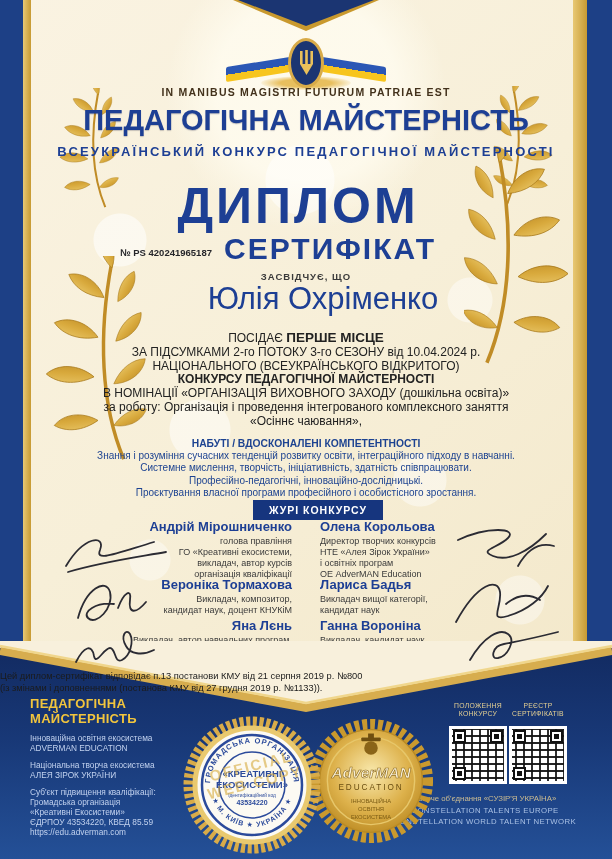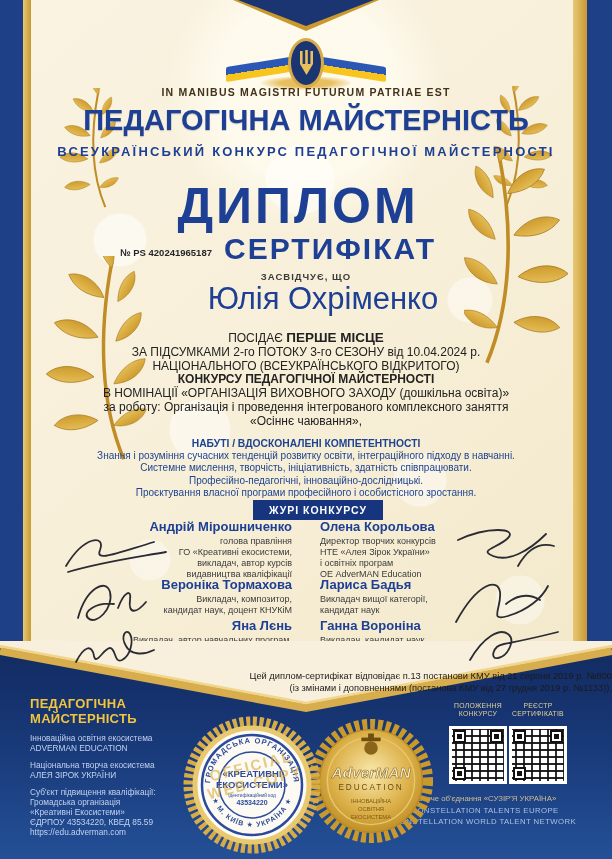--- a/index.html
+++ b/index.html
@@ -64,21 +64,21 @@
   .jcell.r{text-align:left;}
   .jname{font-size:13px;font-weight:bold;color:#1d3f94;margin-bottom:2px;}
   .jrole{font-size:9px;line-height:11px;color:#3a3a3a;}
   .sig{z-index:30;}
   .sig path{fill:none;stroke:#2b2b33;stroke-width:1.8;stroke-linecap:round;}
   
   .footer{left:0;top:641px;width:612px;height:218px;
     background:linear-gradient(180deg,#122a60 0%,#183877 45%,#1f4astrong 100%);
     background:linear-gradient(180deg,#122a60 0%,#183877 45%,#245097 100%);}
   .chevron{position:absolute;left:0;top:0;}
-  .decree{position:absolute;top:30px;left:0;right:0;text-align:right;
+  .decree{position:absolute;top:30px;left:0;right:0;text-align:left;
     font-size:9.3px;line-height:11.6px;color:#1b1b1b;z-index:2;}
   .fleft{position:absolute;left:30px;top:56px;width:172px;z-index:2;}
   .fbrand{font-size:13px;line-height:14.5px;font-weight:bold;color:#f2c53d;letter-spacing:.3px;margin-bottom:7px;}
   .fpara{font-size:8.3px;line-height:10px;color:#c2d2ef;margin-bottom:7px;}
   .seal{position:absolute;left:182px;top:74px;z-index:4;}
   .wmark{position:absolute;left:188px;top:116px;width:130px;text-align:center;z-index:5;
     transform:rotate(-14deg);color:rgba(214,170,62,.6);font-weight:bold;font-size:15px;
     letter-spacing:2px;line-height:17px;}
   .medal{position:absolute;left:308px;top:77px;z-index:3;}
   .qlabel{position:absolute;top:61px;width:64px;text-align:center;font-size:6.8px;line-height:8px;
@@ -196,21 +196,21 @@
   </div>
 
   <div class="abs ctr badge"><span>ЖУРІ КОНКУРСУ</span></div>
 
   <div class="abs jrow jr1">
     <div class="jcell l">
       <div class="jname">Андрій Мірошниченко</div>
       <div class="jrole">голова правління</div>
       <div class="jrole">ГО «Креативні екосистеми,</div>
       <div class="jrole">викладач, автор курсів</div>
-      <div class="jrole">видавництва кваліфікації</div>
+      <div class="jrole">організація кваліфікації</div>
     </div>
     <div class="jcell r">
       <div class="jname">Олена Корольова</div>
       <div class="jrole">Директор творчих конкурсів</div>
       <div class="jrole">НТЕ «Алея Зірок України»</div>
       <div class="jrole">і освітніх програм</div>
       <div class="jrole">ОЕ AdverMAN Education</div>
     </div>
   </div>
 

